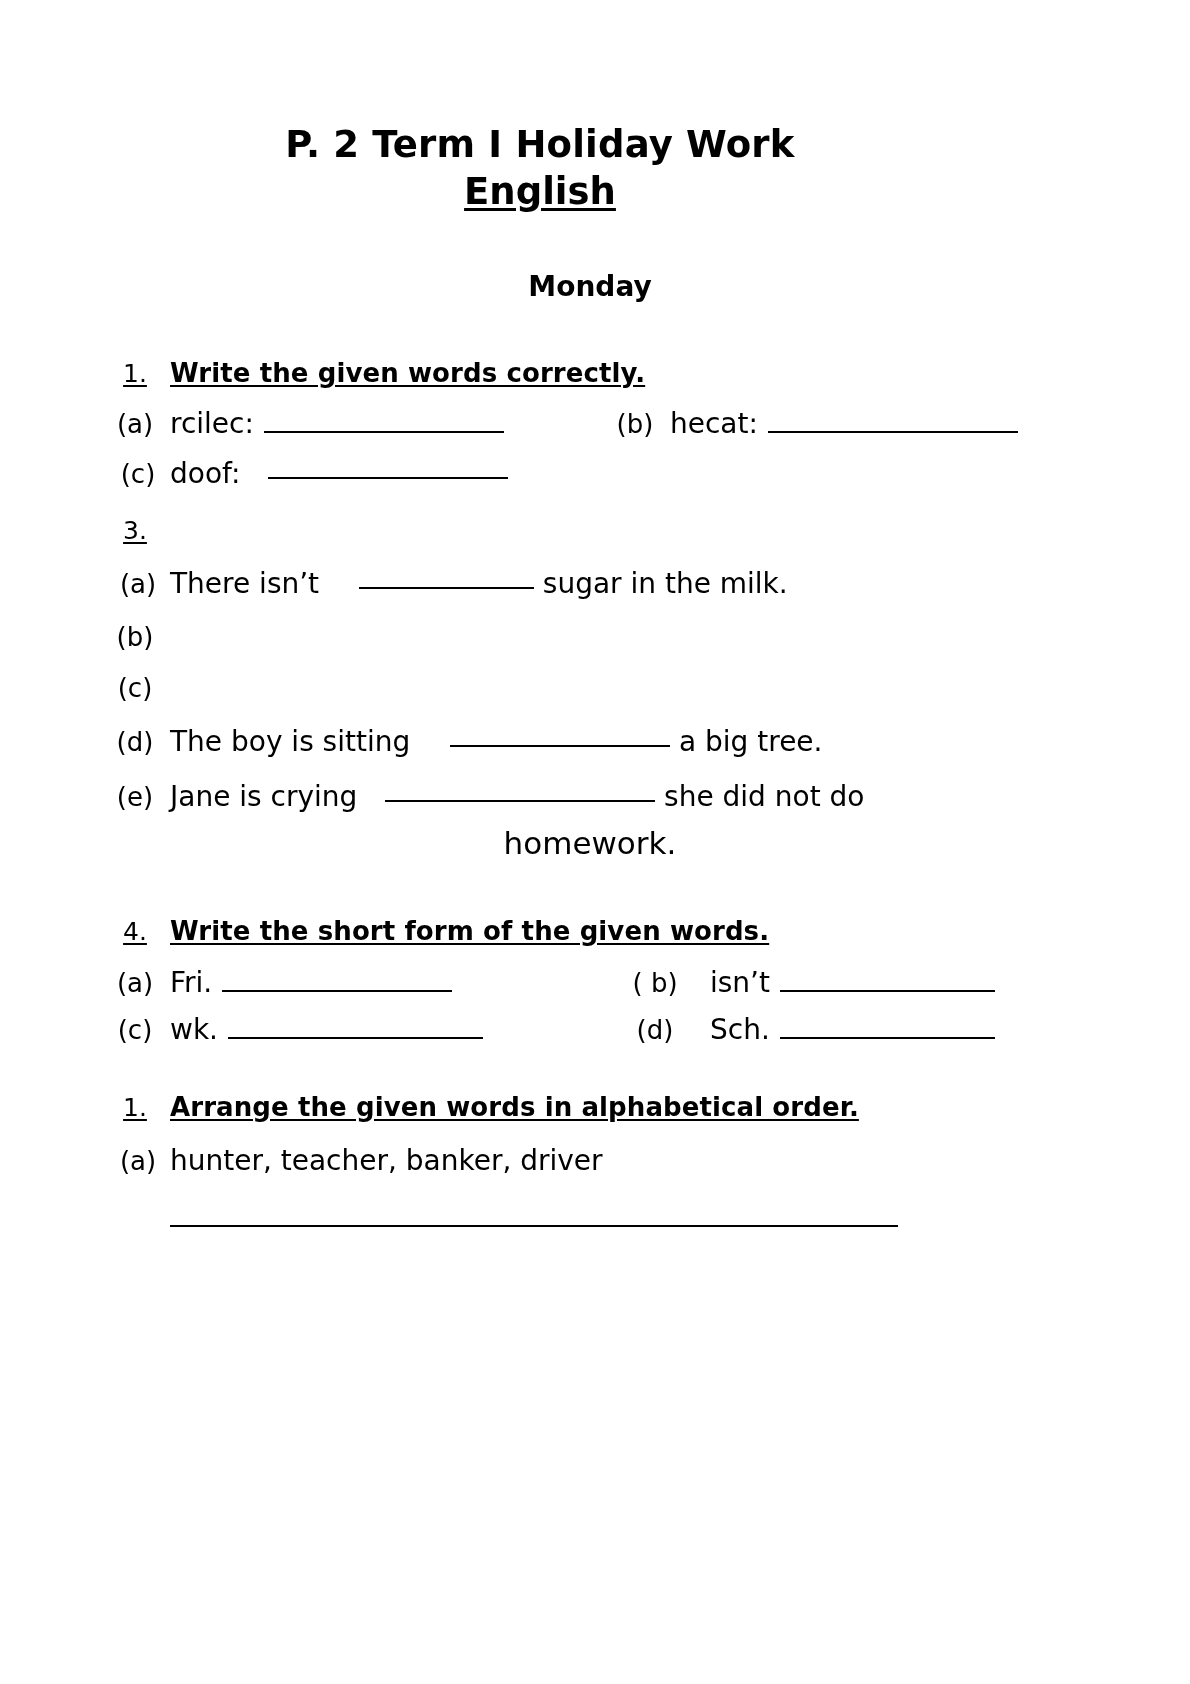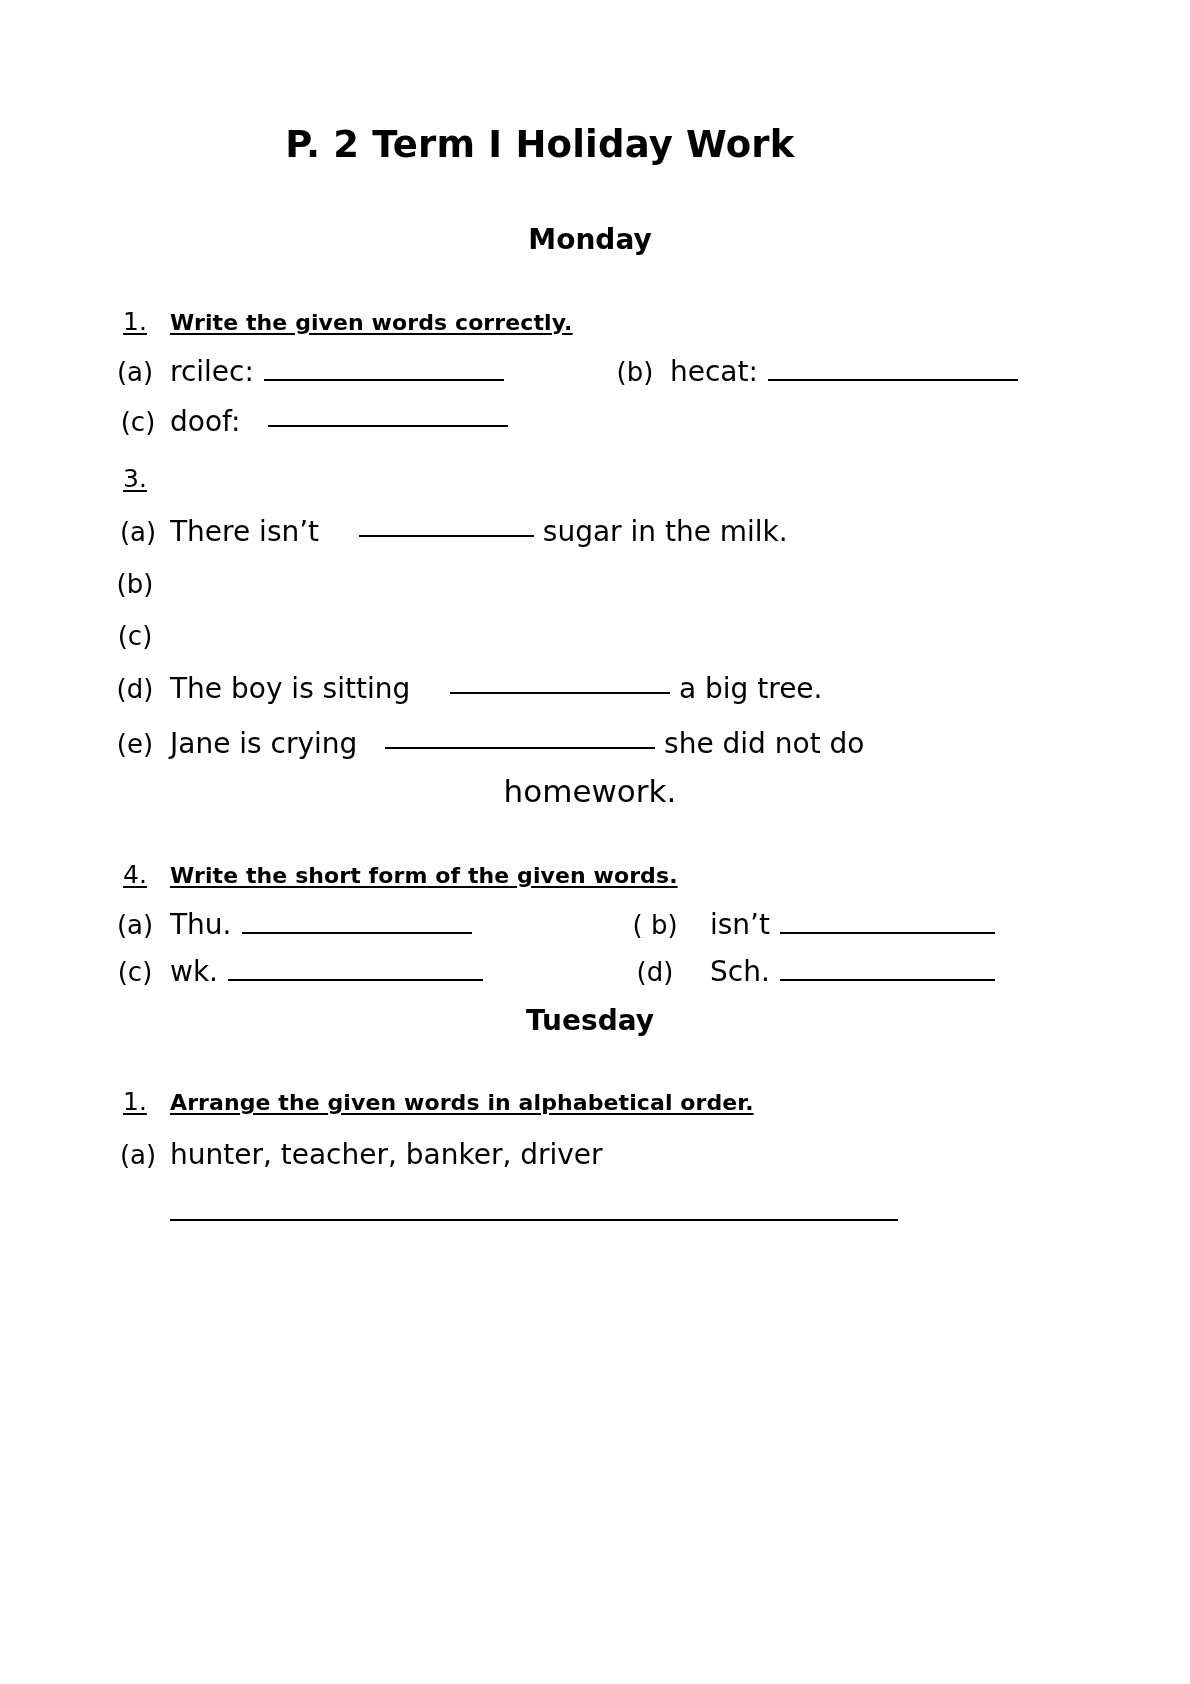--- a/index.html
+++ b/index.html
@@ -68,21 +68,21 @@
   }
   .q-num {
     width: 70px;
     flex: 0 0 70px;
     font-size: 25px;
     line-height: 1.4;
   }
   .q-num.ul { text-decoration: underline; text-underline-offset: 3px; }
   .q-text {
     font-weight: bold;
-    font-size: 22px;
+    font-size: 26px;
     text-decoration: underline;
     text-underline-offset: 3px;
     line-height: 1.4;
     letter-spacing: 0.1px;
     margin-top: 29px;
   }
 
   
   .item-row {
     display: flex;
@@ -143,20 +143,21 @@
     width: 100%;
   }
 </style>
 </head>
 <body>
 
 <div class="page">
 
   <div class="title-block">
     <div class="doc-title">P. 2 Term I Holiday Work</div>
+    <div class="doc-subtitle">English</div>
   </div>
 
   <div class="content">
 
     <div class="day-heading">Monday</div>
 
     <div class="q-row">
       <span class="q-num ul">1.</span>
       <span class="q-text">Write the given words correctly.</span>
     </div>
@@ -229,21 +230,21 @@
     <div class="item-continuation">homework.</div>
 
     <div class="q-row" style="margin-top:18px">
       <span class="q-num ul">4.</span>
       <span class="q-text">Write the short form of the given words.</span>
     </div>
 
     <div class="pair-row">
       <span class="pair-col first">
         <span class="item-label">(a)</span>
-        <span>Thu.</span>
+        <span>Fri.</span>
         <span class="sp"></span>
         <span class="blank" style="width:230px"></span>
       </span>
       <span class="pair-col">
         <span class="item-label" style="flex:0 0 110px;width:110px">( b)</span>
         <span>isn’t</span>
         <span class="sp"></span>
         <span class="blank" style="width:215px"></span>
       </span>
     </div>
@@ -256,21 +257,20 @@
         <span class="blank" style="width:255px"></span>
       </span>
       <span class="pair-col">
         <span class="item-label" style="flex:0 0 110px;width:110px">(d)</span>
         <span>Sch.</span>
         <span class="sp"></span>
         <span class="blank" style="width:215px"></span>
       </span>
     </div>
 
-    <div class="day-heading" style="margin-top:12px">Tuesday</div>
 
     <div class="q-row">
       <span class="q-num ul">1.</span>
       <span class="q-text">Arrange the given words in alphabetical order.</span>
     </div>
 
     <div class="item-row" style="margin-left:6px">
       <span class="item-label narrow">(a)</span>
       <span class="item-body">hunter,  teacher,   banker, driver</span>
     </div>

